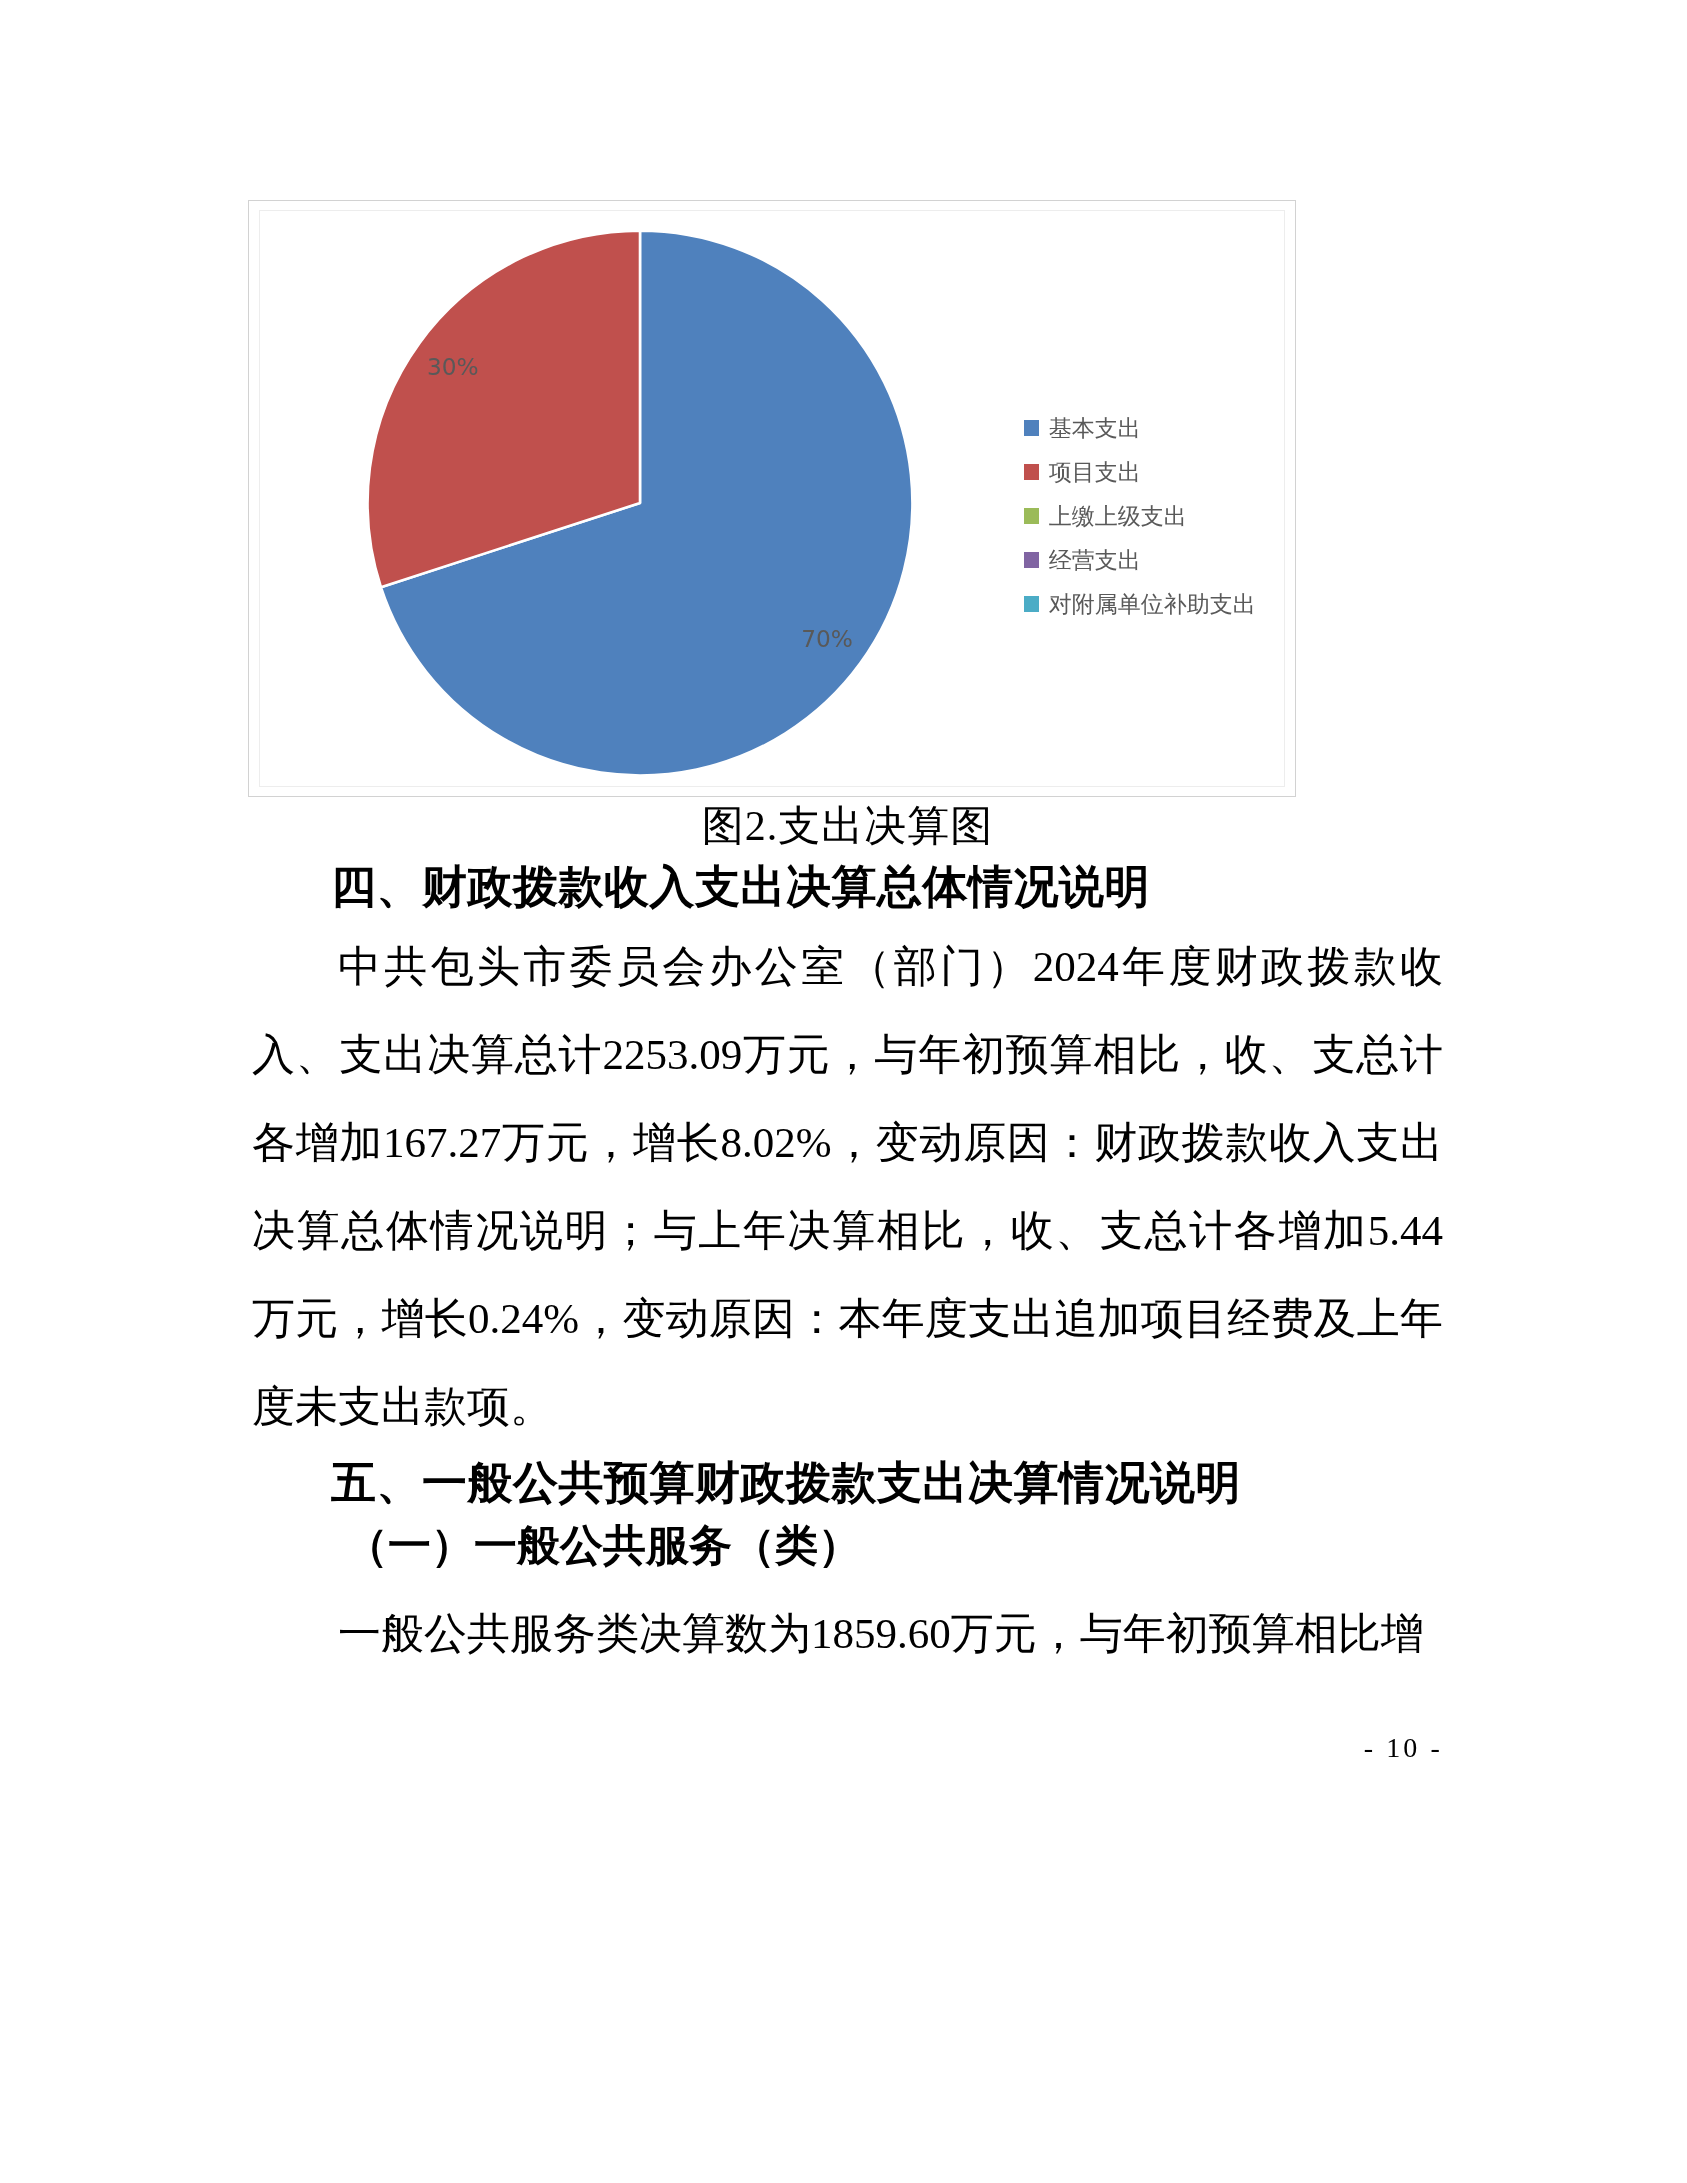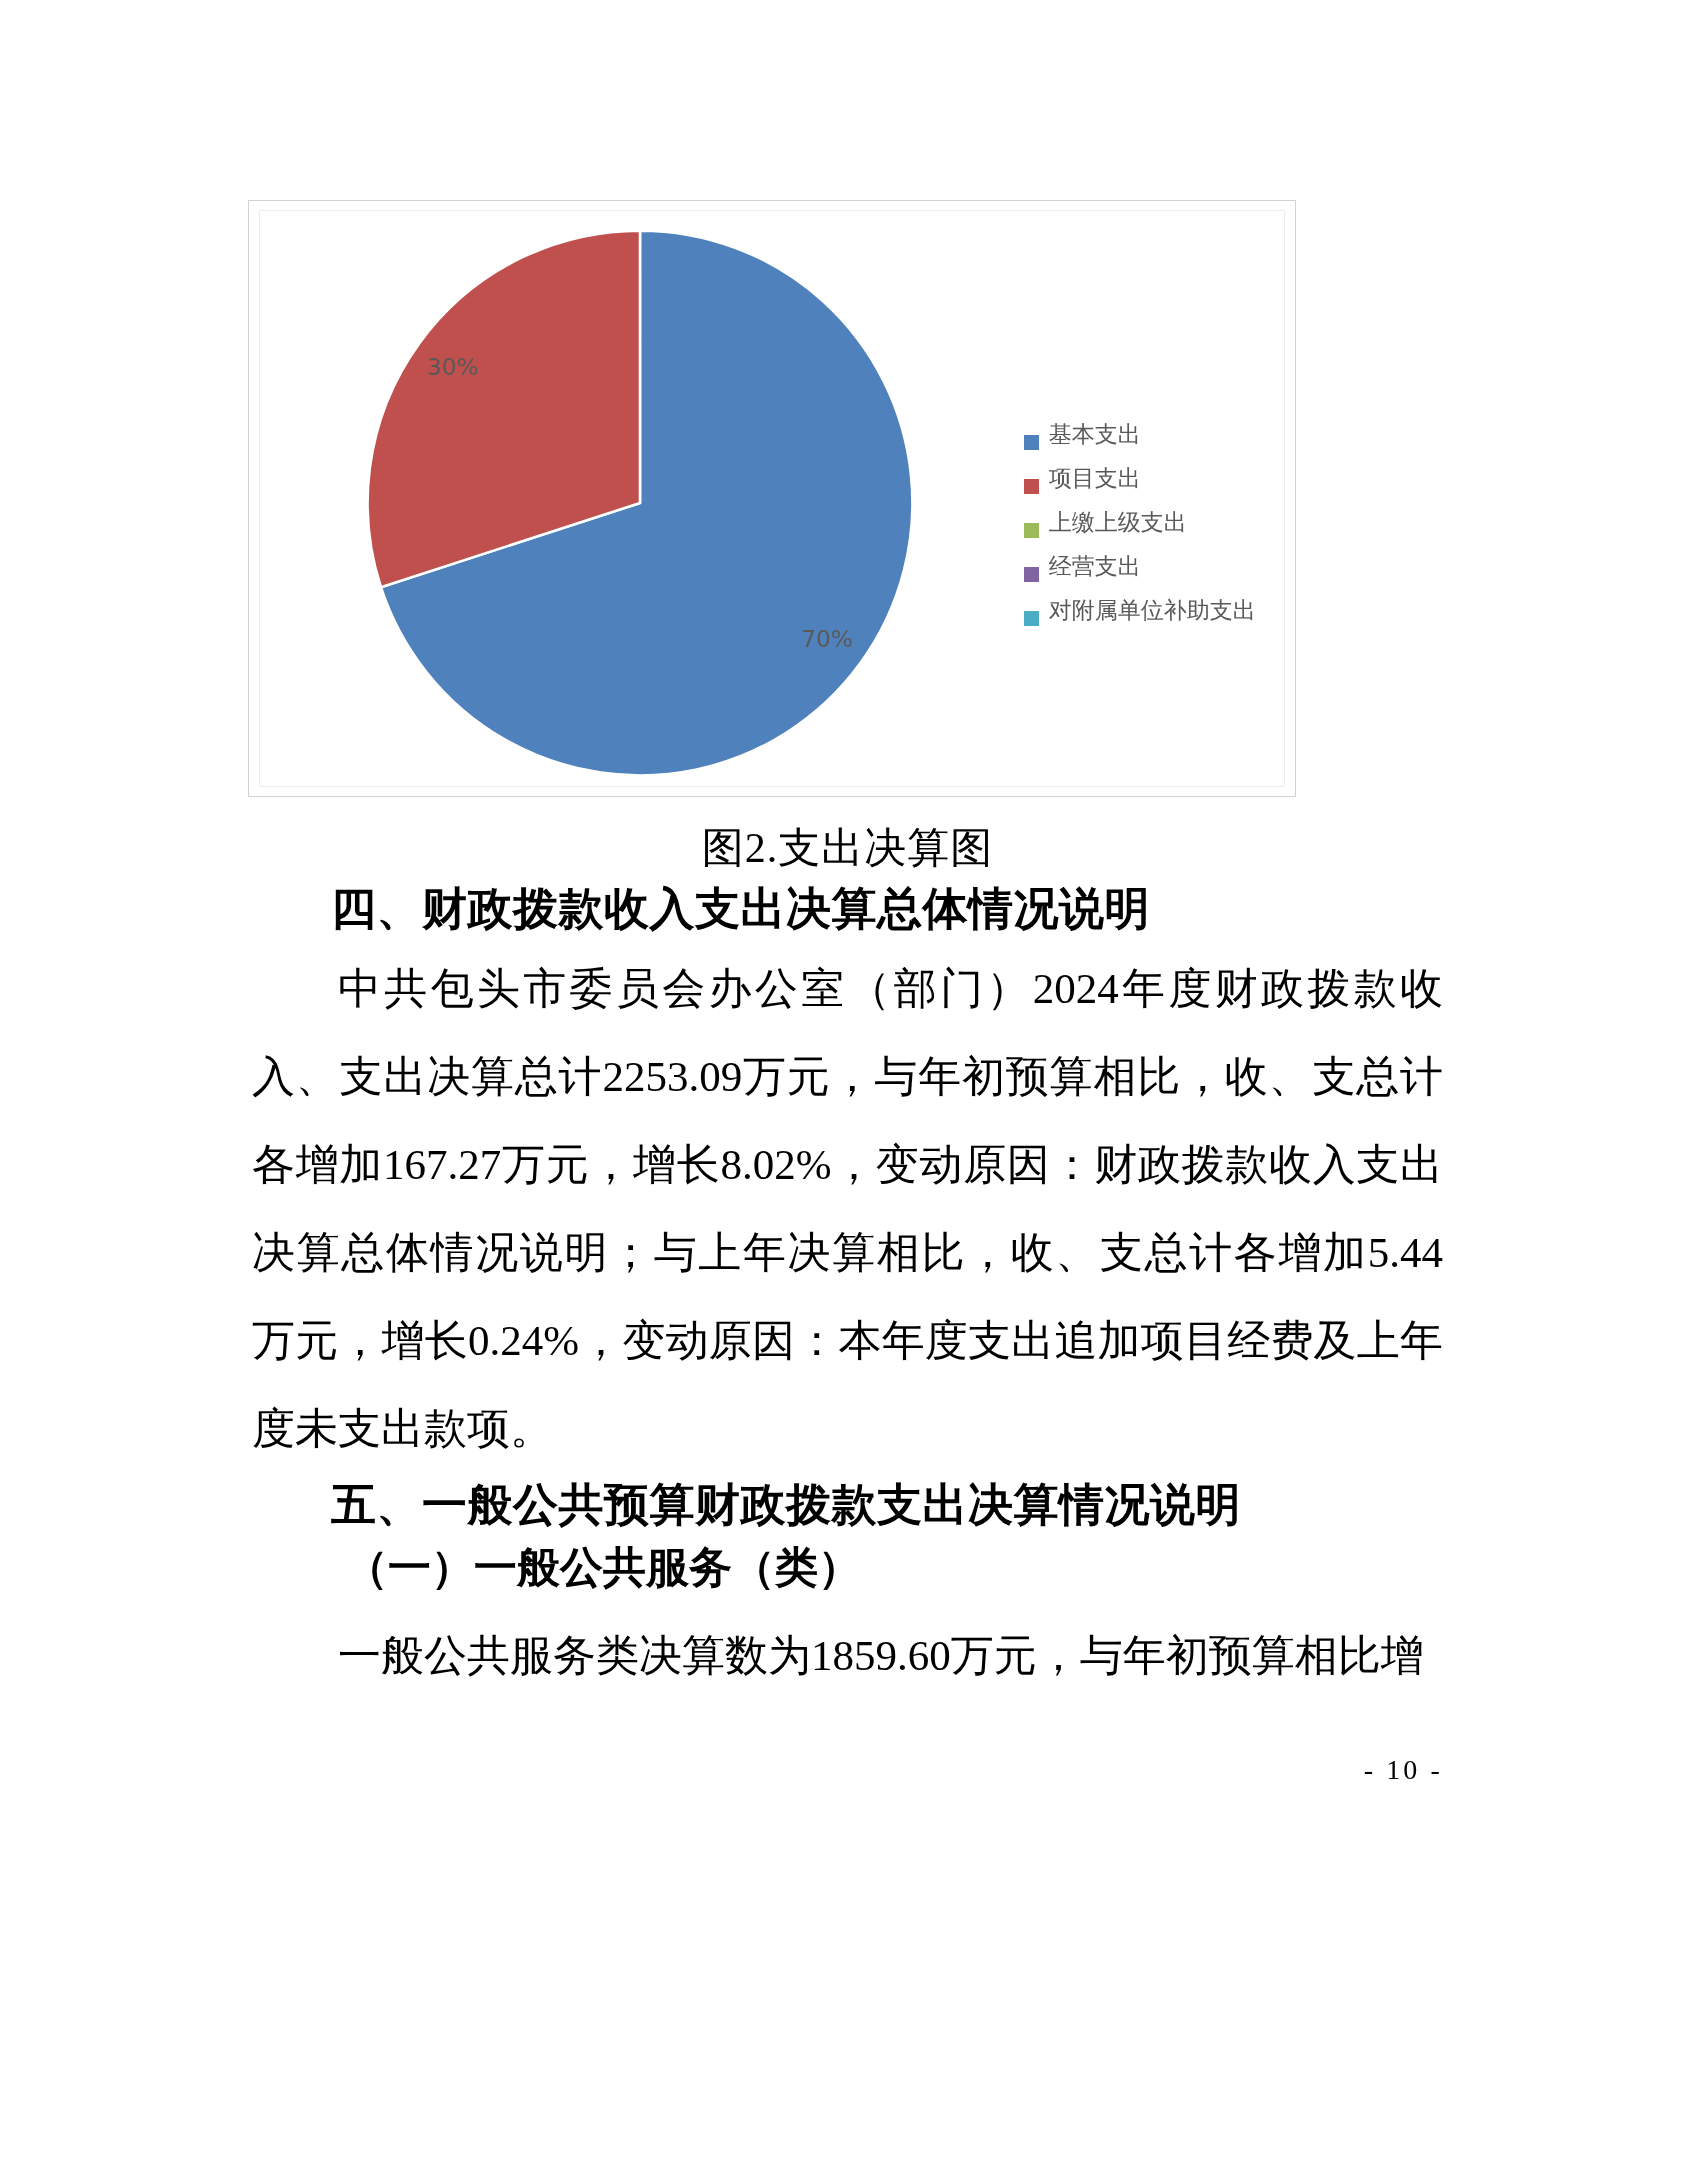--- a/index.html
+++ b/index.html
@@ -41,36 +41,35 @@
   .pie-svg text {
     font-family: "DejaVu Sans", "Liberation Sans", sans-serif;
   }
   .legend {
     position: absolute;
     left: 775px;
     top: 205px;
   }
   .legend-item {
     display: flex;
-    align-items: flex-end;
+    align-items: center;
     height: 44px;
     font-family: Liberation Serif, serif;
     font-size: 23px;
     color: #595959;
     white-space: nowrap;
   }
   .legend-swatch {
     width: 15.5px;
     height: 15.5px;
     margin-right: 9.3px;
     flex: 0 0 auto;
   }
   
   .caption {
-    margin-top: 22px;
     font-size: 42px;
     line-height: 58px;
     text-align: center;
     letter-spacing: 1px;
   }
   .heading {
     font-family: "DejaVu Sans", "Liberation Sans", sans-serif;
     font-weight: bold;
     font-size: 45px;
     line-height: 64px;

